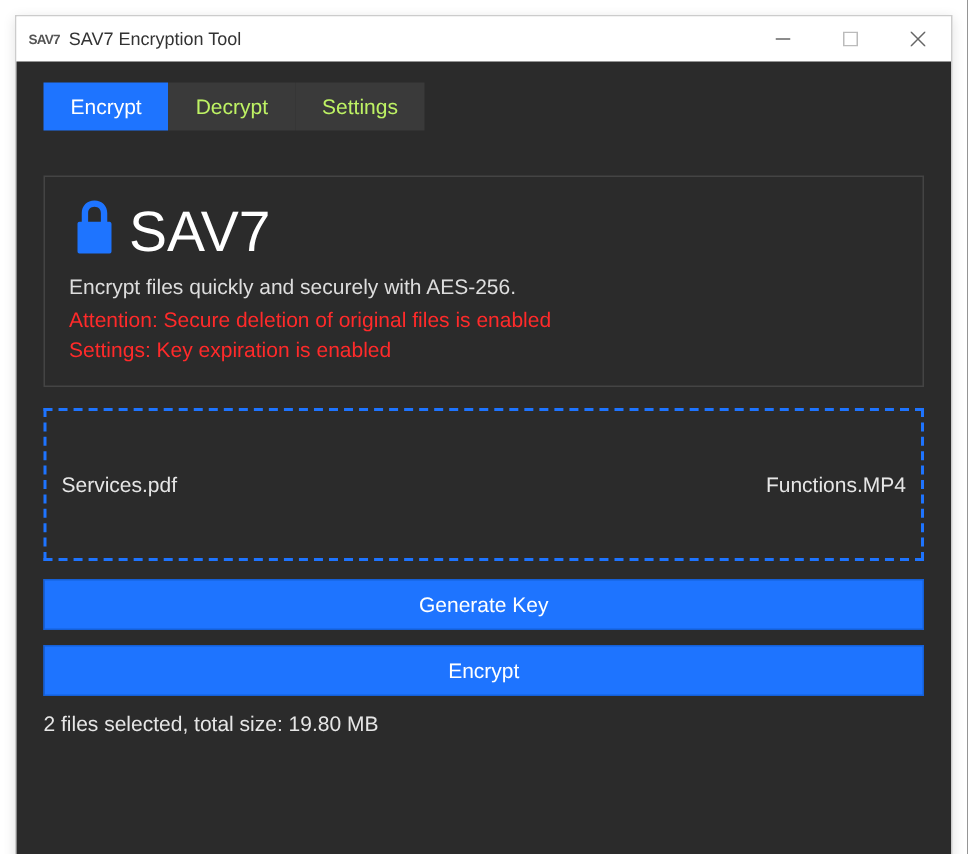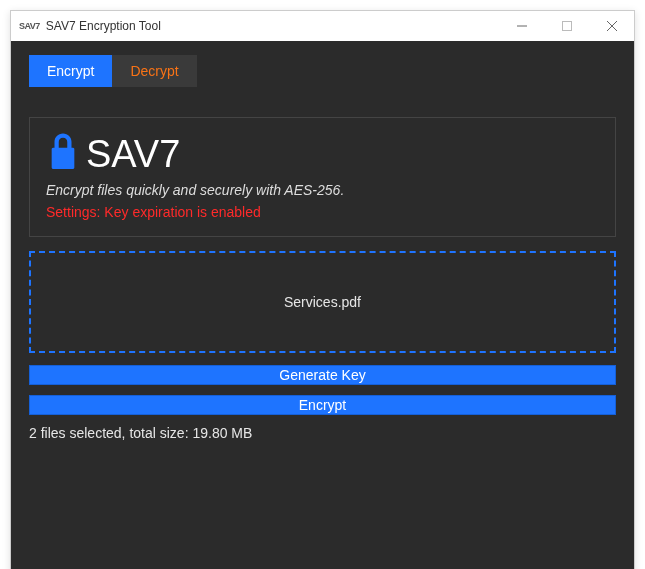--- a/index.html
+++ b/index.html
@@ -62,21 +62,21 @@
     display: flex;
     height: 32px;
     margin-bottom: 30px;
   }
   .tab {
     padding: 0 18px;
     display: flex;
     align-items: center;
     font-size: 14px;
     background: #3a3a3a;
-    color: #f97316;
+    color: #bef264;
     cursor: pointer;
   }
   .tab.active {
     background: #1e74ff;
     color: #fff;
   }
   .info-box {
     border: 1px solid #444;
     padding: 14px 16px 16px 16px;
     margin-bottom: 14px;
@@ -88,42 +88,42 @@
     margin-bottom: 6px;
   }
   .brand svg { width: 34px; height: 40px; }
   .brand-text {
     font-size: 38px;
     font-weight: 300;
     letter-spacing: 0px;
     color: #fff;
     line-height: 1;
   }
-  .subtitle { font-size: 14px; color: #ddd; margin-bottom: 6px; font-style: italic; }
+  .subtitle { font-size: 14px; color: #ddd; margin-bottom: 6px; }
   .warn { font-size: 14px; color: #ff2a2a; margin-top: 4px; }
 
   .dropzone {
     border: 2px dashed #1e74ff;
     min-height: 102px;
     display: flex;
     flex-direction: row;
     align-items: center;
-    justify-content: center;
+    justify-content: space-between;
     gap: 2px;
     font-size: 14px;
     color: #e6e6e6;
     padding: 10px;
     margin-bottom: 12px;
     cursor: pointer;
   }
   .btn {
     background: #1e74ff;
     color: #fff;
     font-size: 14px;
-    height: 20px;
+    height: 34px;
     display: flex;
     align-items: center;
     justify-content: center;
     cursor: pointer;
     border: 1px solid #1560d8;
     margin-bottom: 10px;
   }
   .status-row {
     text-align: left;
     font-size: 14px;
@@ -161,37 +161,40 @@
           <line x1="0" y1="0" x2="10" y2="10" stroke="currentColor" stroke-width="1"></line>
           <line x1="10" y1="0" x2="0" y2="10" stroke="currentColor" stroke-width="1"></line>
         </svg>
     </div>
   </div>
 
   <div class="app-body">
     <div class="tabs">
       <div class="tab active">Encrypt</div>
       <div class="tab">Decrypt</div>
+      <div class="tab">Settings</div>
     </div>
 
     <div class="info-box">
       <div class="brand">
         <span>
           <svg viewBox="0 0 24 28">
             <path fill="#1e74ff" d="M12 1c-3.5 0-6 2.5-6 6v4h-1c-1 0-1 1-1 1v13c0 1 1 1 1 1h14c1 0 1-1 1-1V12c0-1-1-1-1-1h-1V7c0-3.5-2.5-6-6-6zm0 3c1.9 0 3 1.3 3 3v4H9V7c0-1.7 1.1-3 3-3z"></path>
           </svg>
         </span>
         <span class="brand-text">SAV7</span>
       </div>
       <div class="subtitle">Encrypt files quickly and securely with AES-256.</div>
+      <div class="warn">Attention: Secure deletion of original files is enabled</div>
       <div class="warn">Settings: Key expiration is enabled</div>
     </div>
 
     <div class="dropzone">
       <div>Services.pdf</div>
+      <div>Functions.MP4</div>
     </div>
 
     <div class="btn">Generate Key</div>
     <div class="btn">Encrypt</div>
 
     <div class="status-row">2 files selected, total size: 19.80 MB</div>
 
   </div>
 </div>
 

